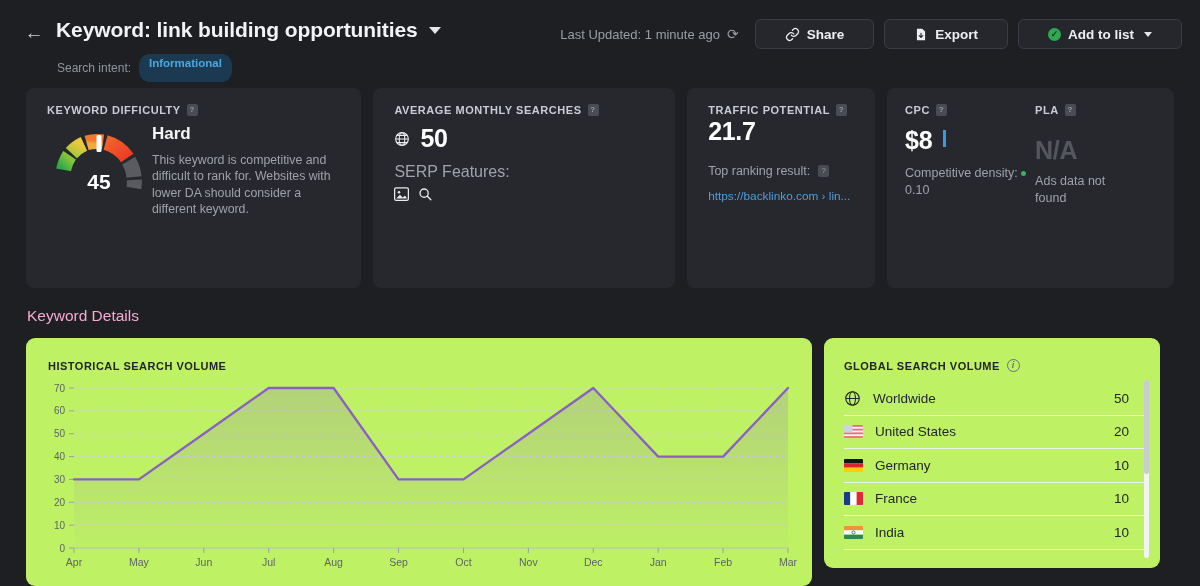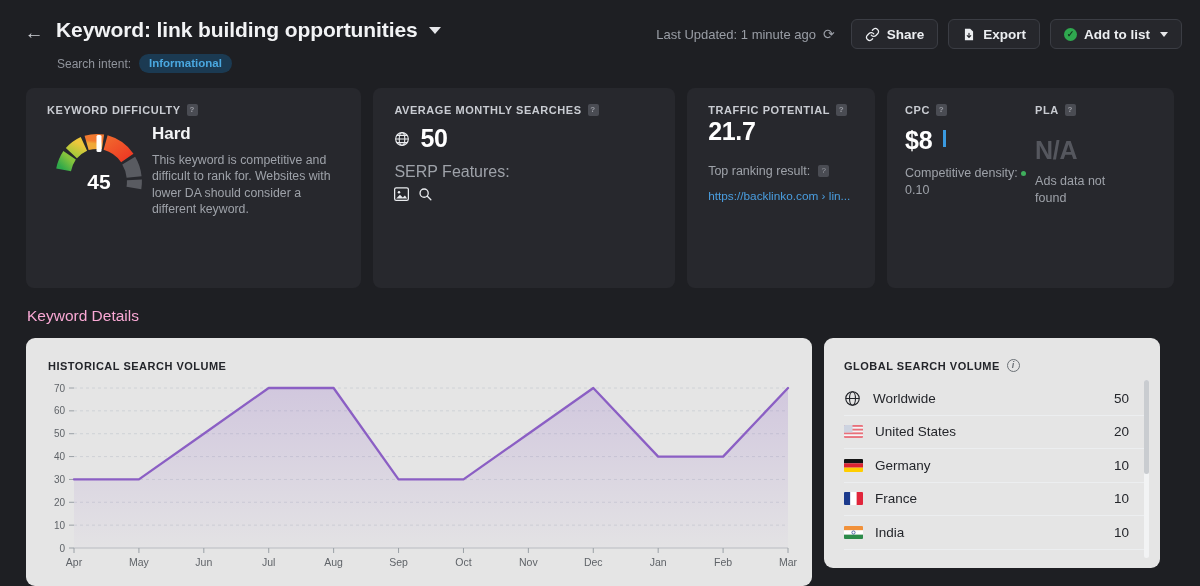--- a/index.html
+++ b/index.html
@@ -22,31 +22,31 @@
   .title-row { position:absolute; left:56px; top:18px; display:flex; align-items:center; gap:11px; }
   .page-title { font-size:21px; font-weight:bold; color:#f2f3f5; letter-spacing:-0.1px; }
   .caret-down {
     width:0;height:0;border-left:6px solid transparent;border-right:6px solid transparent;
     border-top:7px solid #e6e7ea; cursor:pointer;
   }
   .intent-row { position:absolute; left:57px; top:54px; display:flex; align-items:center; gap:8px; }
   .intent-label { font-size:12px; color:#90949c; }
   .intent-chip {
     background:#1b3a52; color:#4aa8e0; font-size:11.5px; font-weight:bold;
-    padding:3px 10px 4px; border-radius:11px;
+    padding:3px 10px 13px; border-radius:11px;
   }
 
   .header-right { position:absolute; right:18px; top:19px; display:flex; align-items:center; gap:10px; }
   .last-updated { display:flex; align-items:center; gap:7px; font-size:13px; color:#9a9ea6; margin-right:6px; }
   .refresh-icon { font-size:14px; color:#9a9ea6; cursor:pointer; display:inline-block; }
   .hbtn {
     display:flex; align-items:center; gap:7px;
     background:#26272c; border:1px solid #3b3d44; border-radius:6px;
     color:#eceef1; font-size:13.5px; font-weight:bold;
-    padding:7px 13px; cursor:pointer; height:30px;
+    padding:7px 29px; cursor:pointer; height:30px;
     font-family:"Liberation Sans", sans-serif;
   }
   .hbtn svg { display:block; }
   .green-dot {
     width:13px;height:13px;border-radius:50%;background:#2fa84f;
     display:flex;align-items:center;justify-content:center;
     color:#12361e; font-size:9px; font-weight:bold; line-height:1;
   }
   .btn-caret { width:0;height:0;border-left:4.5px solid transparent;border-right:4.5px solid transparent;border-top:5.5px solid #e6e7ea; margin-left:3px;}
 
@@ -103,21 +103,21 @@
   .cpc-caret { width:3px; height:17px; background:#3a9ae0; margin-top:4px; }
   .cpc-dens { margin-top:10px; font-size:12.5px; color:#9ea2a9; line-height:1.32; }
   .dens-dot { display:inline-block; width:5px;height:5px;border-radius:50%;background:#3fae5c; vertical-align:middle; margin:0 0 1px 3px;}
   .pla-na { margin-top:20px; font-size:25px; font-weight:bold; color:#55575e; letter-spacing:-0.3px;}
   .pla-sub { margin-top:8px; font-size:12.5px; color:#9ea2a9; line-height:1.35; width:100px;}
 
   
   .section-title { position:absolute; left:27px; top:307px; font-size:15.5px; color:#f9a8d4; }
 
   .panels { position:absolute; left:26px; top:338px; display:flex; gap:12px; }
-  .white-card { background:#e5e5e5; border-radius:9px; position:relative; }
+  .white-card { background:#bef264; border-radius:9px; position:relative; }
   .chart-card { width:786px; height:248px; }
   .gsv-card { width:336px; height:230px; overflow:hidden; }
   .white-label {
     font-size:11px; font-weight:bold; color:#23252a; letter-spacing:0.5px;
     display:flex; align-items:center; gap:7px;
   }
   .chart-card .white-label { position:absolute; left:22px; top:22px; }
   .gsv-card .white-label { position:absolute; left:20px; top:21px; }
 
   .chart-area { position:absolute; left:14px; top:42px; width:760px; height:200px; }

